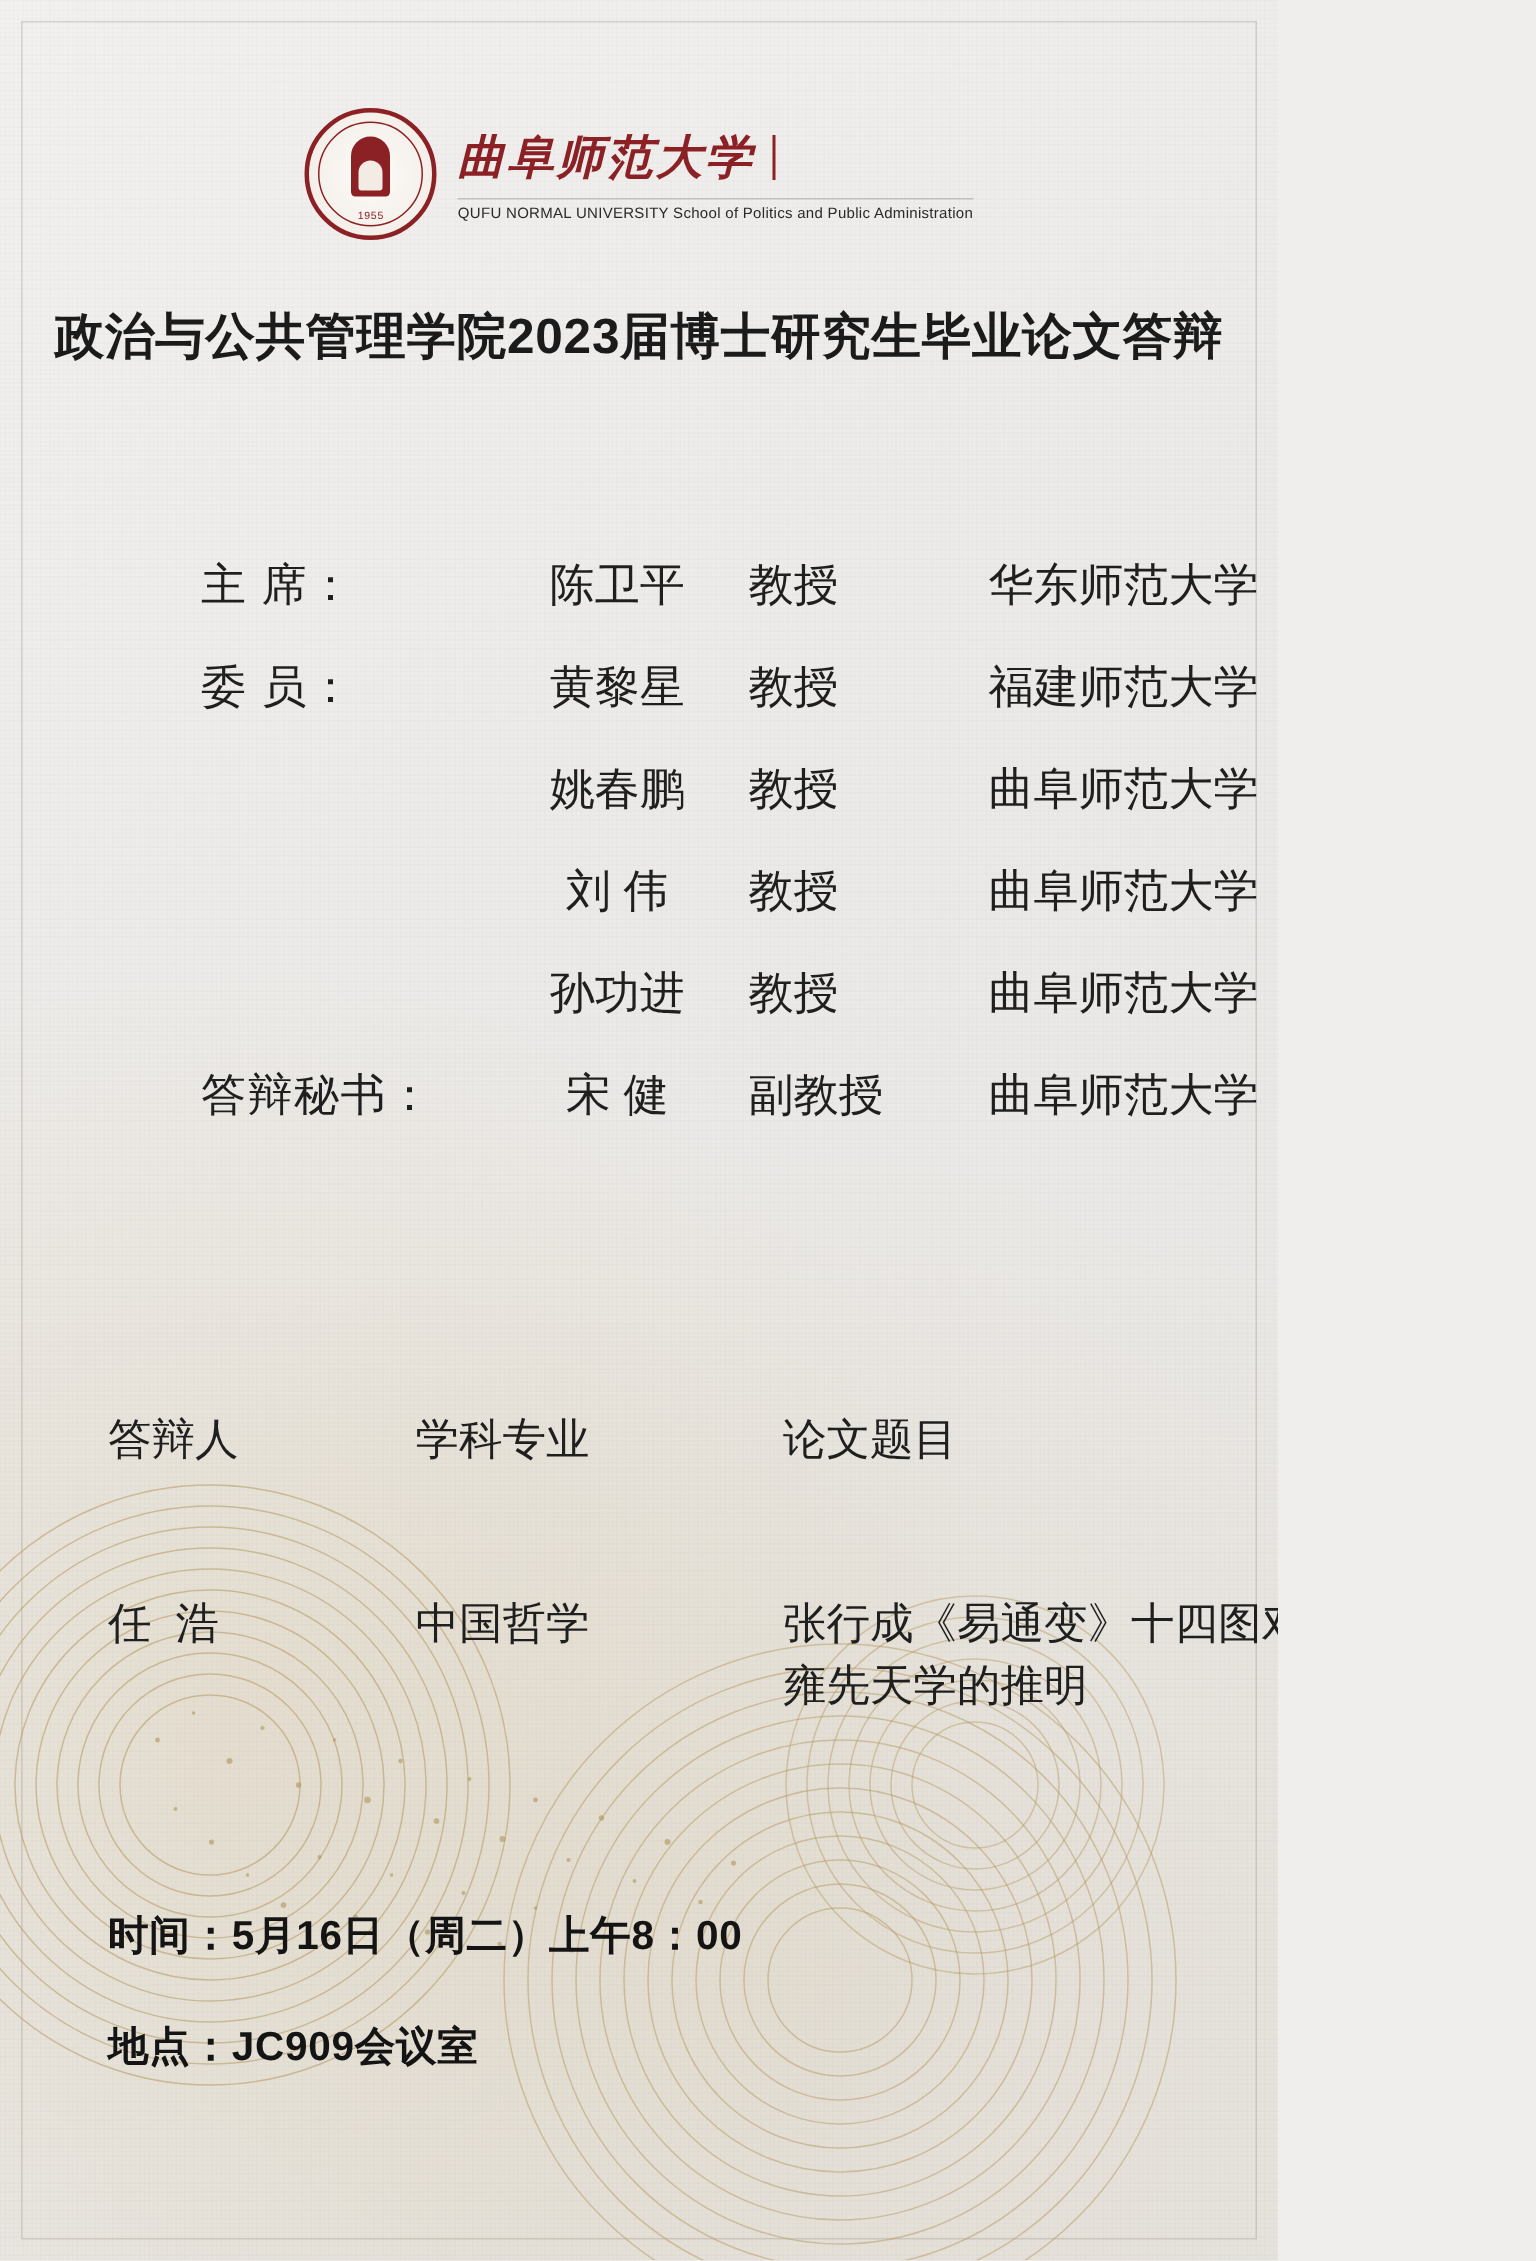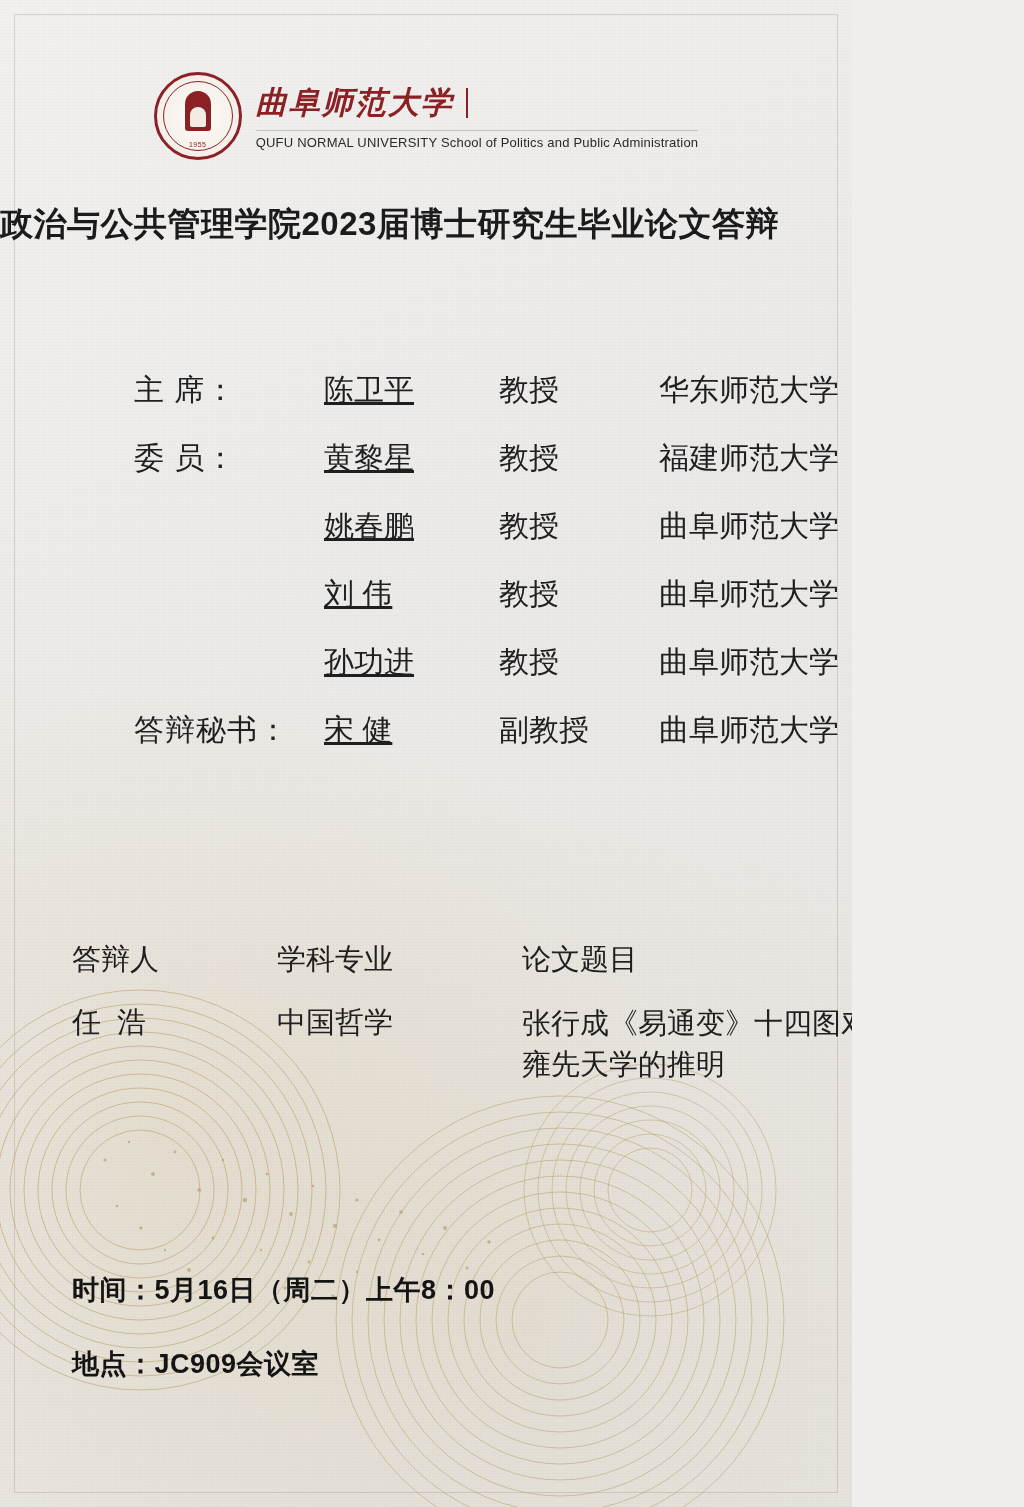--- a/index.html
+++ b/index.html
@@ -130,34 +130,34 @@
   }
   .logo-college {
     font-family: "Liberation Serif", "DejaVu Serif", serif;
     font-size: 22px;
     font-weight: bold;
     color: #2a2a2a;
     letter-spacing: 1px;
   }
   .logo-en {
     margin-top: 6px;
-    font-size: 13px;
+    font-size: 10px;
     color: #2a2a2a;
     letter-spacing: 0.2px;
     border-top: 1px solid rgba(120,110,100,0.35);
     padding-top: 4px;
   }
 
   
   .title-block {
     position: absolute;
     top: 202px;
     left: 0;
     width: 100%;
-    text-align: left;
+    text-align: center;
   }
   .title-main, .title-sub {
     font-size: 33px;
     font-weight: bold;
     color: #1b1b1b;
     letter-spacing: 0.5px;
     line-height: 1.32;
   }
 
   
@@ -176,22 +176,21 @@
   }
   .com-role {
     width: 190px;
     flex: none;
     letter-spacing: 1px;
     margin-left: 24px;
   }
   .com-name {
     width: 175px;
     flex: none;
-    text-align: left;
-    text-decoration: underline;
+    text-align: center;
   }
   .com-rank {
     width: 160px;
     flex: none;
   }
   .com-org { flex: 1; }
 
   
   .table-head {
     position: absolute;
@@ -202,21 +201,21 @@
     font-size: 29px;
     color: #1f1f1f;
   }
   .th-person { width: 205px; flex: none; }
   .th-major  { width: 245px; flex: none; }
   .th-thesis { width: 330px; flex: none; }
   .th-advisor{ flex: 1; text-align: right; padding-right: 12px; letter-spacing: 4px;}
 
   .table-row {
     position: absolute;
-    top: 1003px;
+    top: 1063px;
     left: 72px;
     width: 880px;
     display: flex;
     align-items: flex-start;
     font-size: 29px;
     color: #1f1f1f;
   }
   .td-person { width: 205px; flex: none; letter-spacing: 4px;}
   .td-major  { width: 245px; flex: none; }
   .td-thesis { width: 380px; flex: none; line-height: 1.42; }

